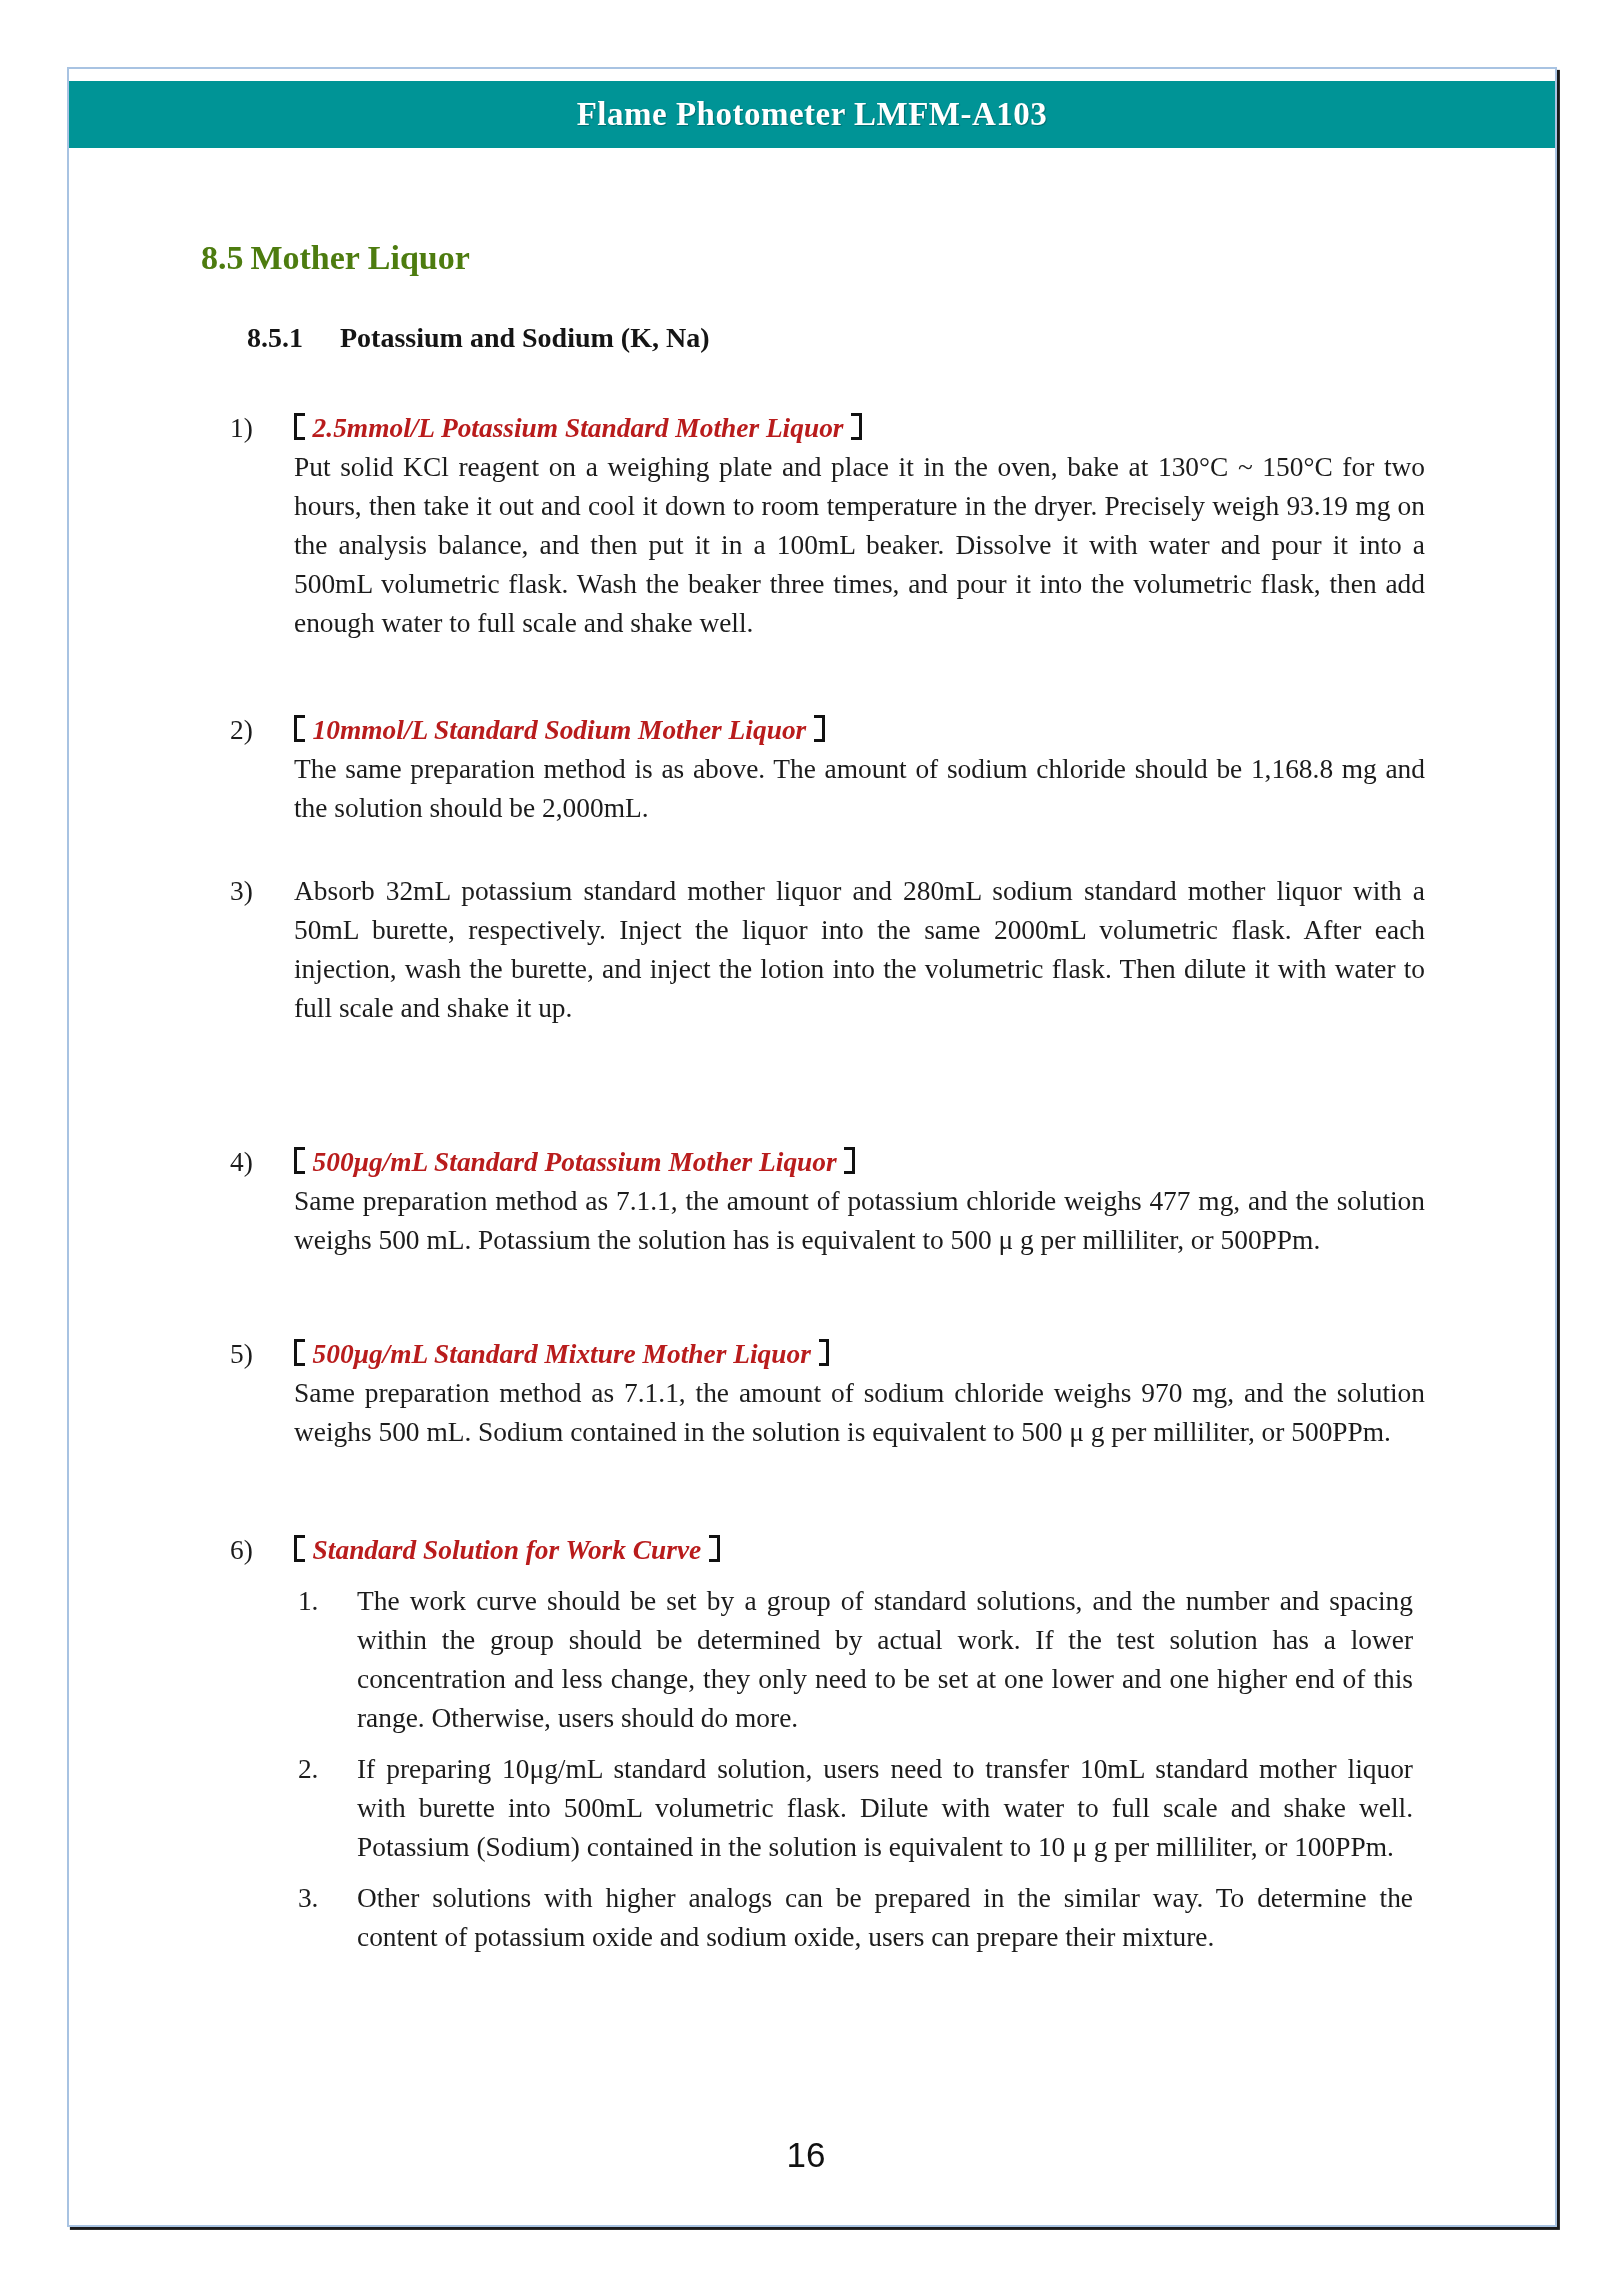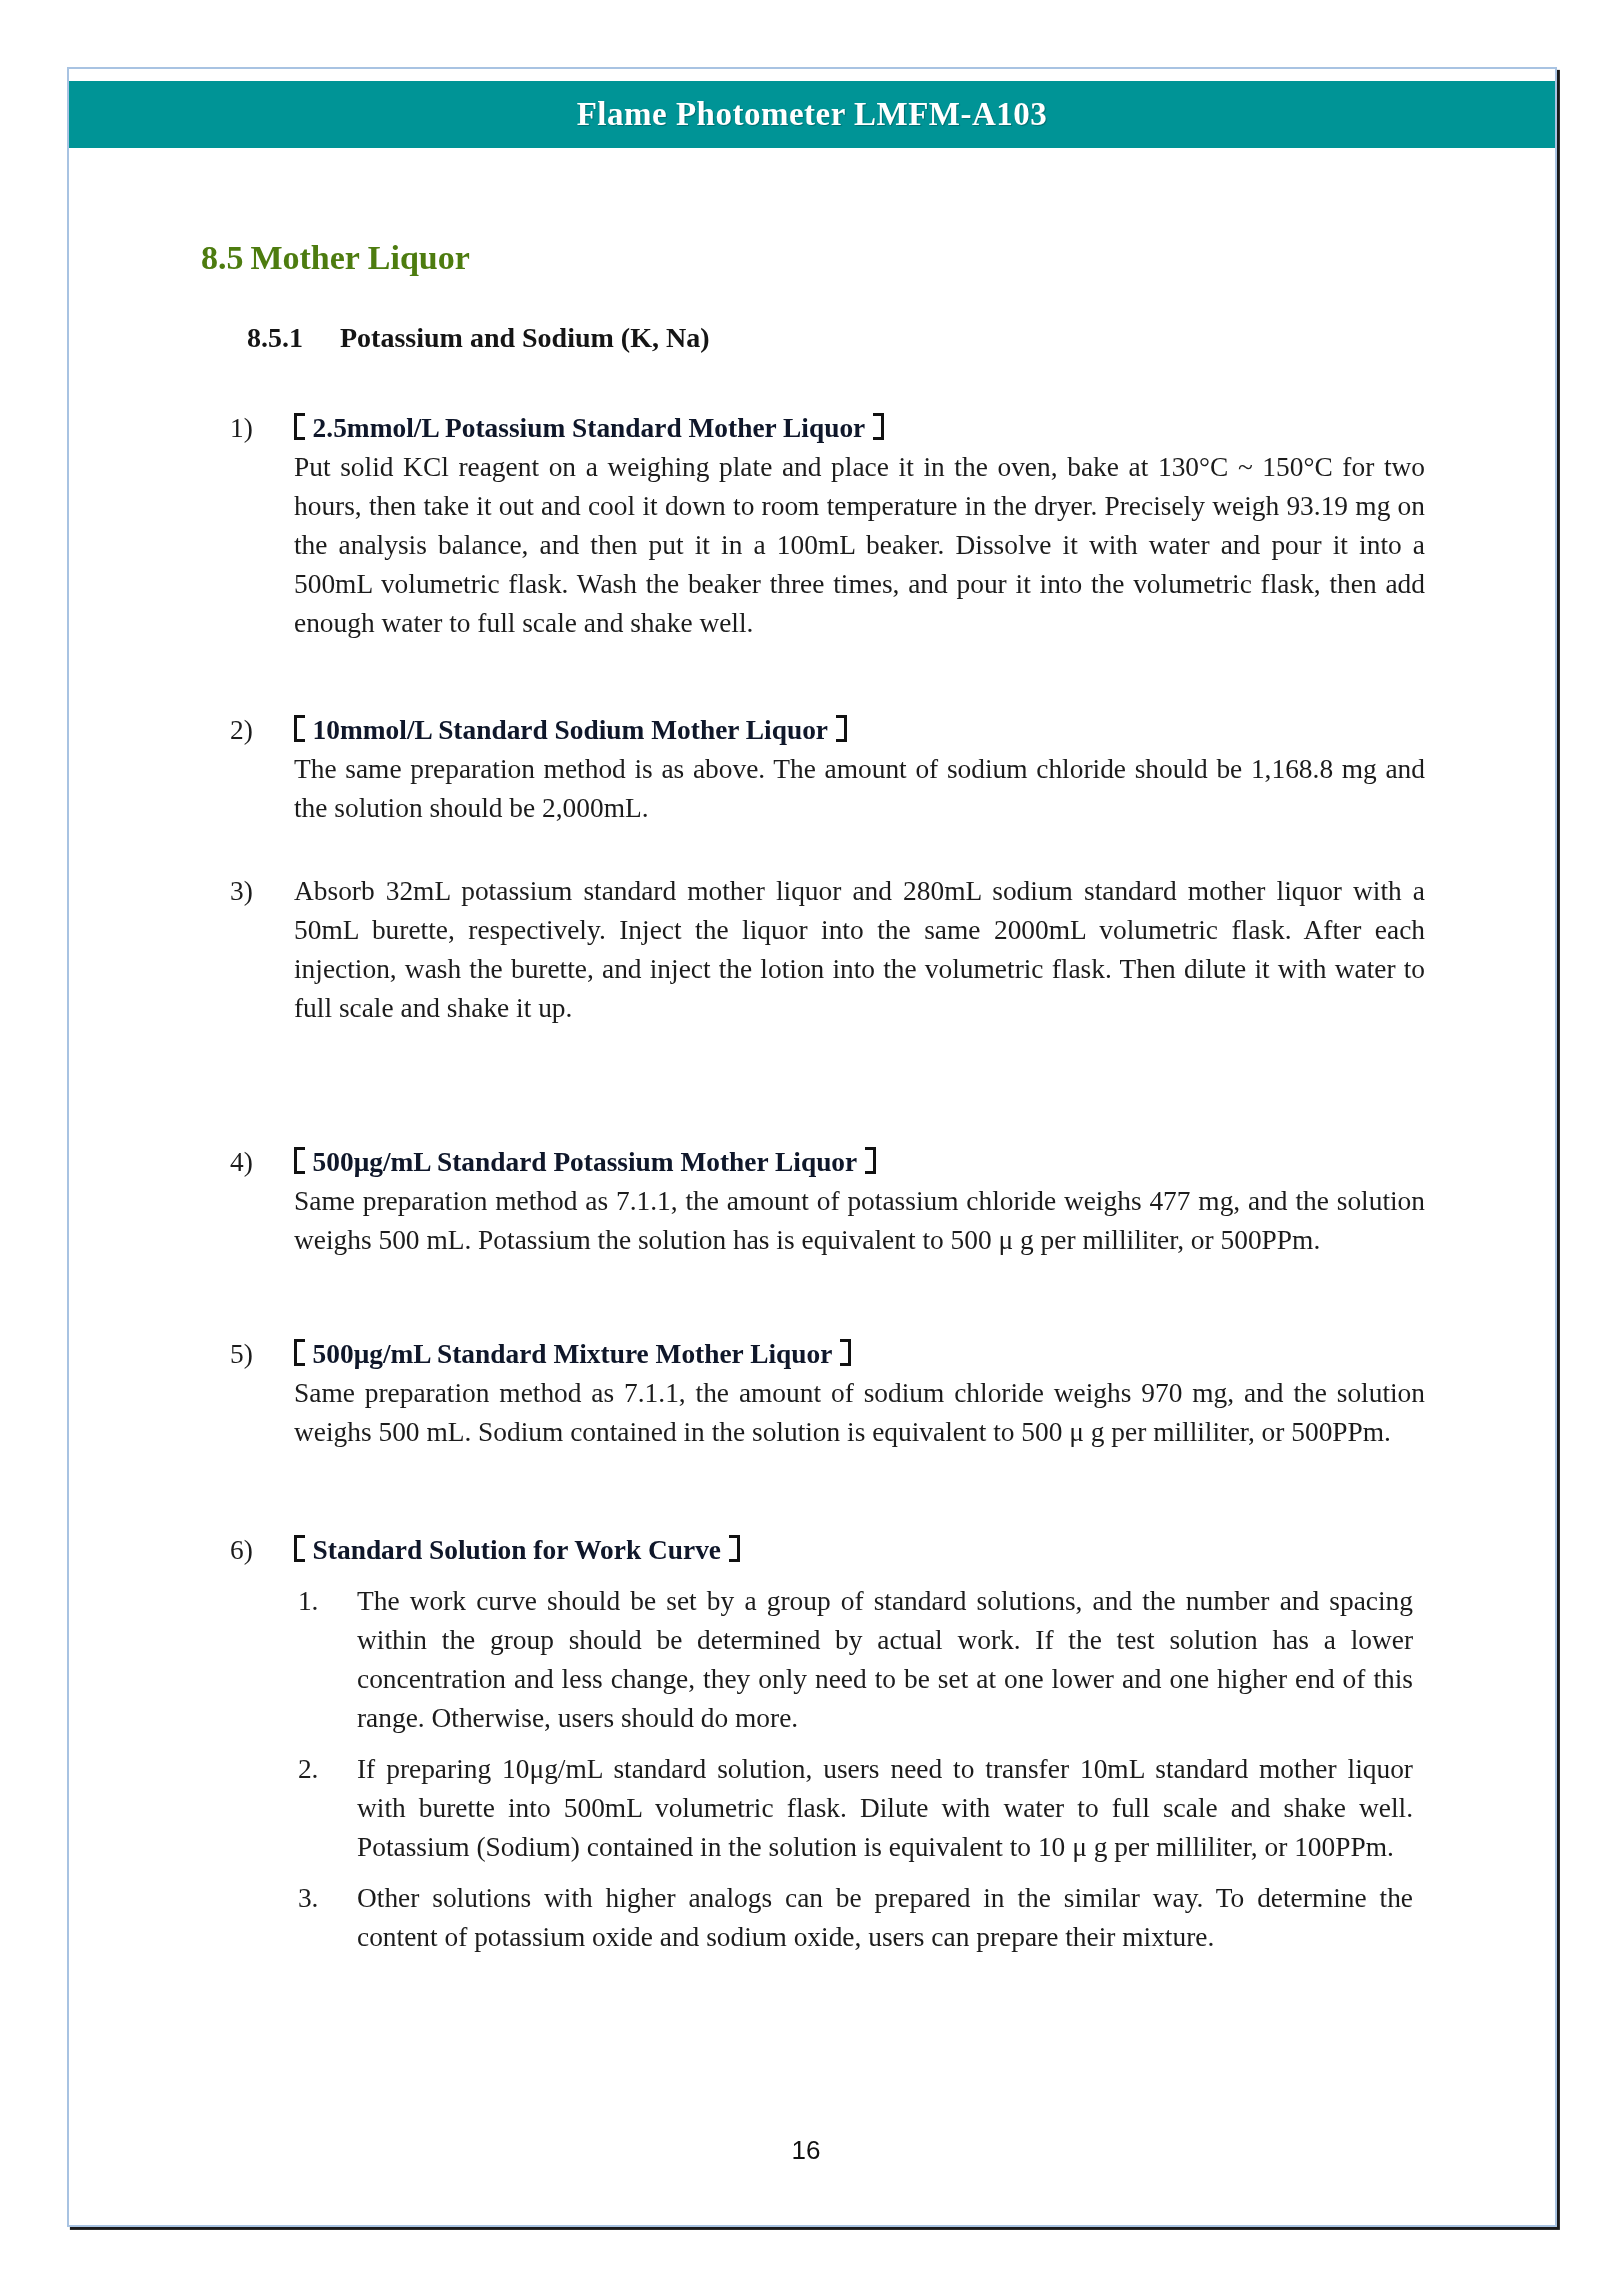--- a/index.html
+++ b/index.html
@@ -77,22 +77,23 @@
     left: 29px;
     top: 0;
     font-size: 27.4px;
     line-height: 39px;
     color: #1c1c1c;
   }
   .item-heading {
     font-size: 27.4px;
     font-weight: bold;
     line-height: 39px;
-    color: #0f172a;
+    color: #b91c1c;
     white-space: nowrap;
+    font-style: italic;
   }
   .item .body {
     margin: 0;
     font-size: 27.4px;
     line-height: 39px;
     text-align: justify;
     color: #1c1c1c;
   }
   
   .brk {
@@ -125,21 +126,21 @@
     text-align: justify;
     color: #1c1c1c;
   }
   .page-number {
     position: absolute;
     left: 0;
     right: 12px;
     top: 2066px;
     text-align: center;
     font-family: "Liberation Sans", "DejaVu Sans", sans-serif;
-    font-size: 26px;
+    font-size: 35px;
     color: #111111;
   }
 </style>
 </head>
 <body>
 
 <div class="frame">
 
   <div class="header-bar">
     <span class="header-title">Flame Photometer LMFM-A103</span>

